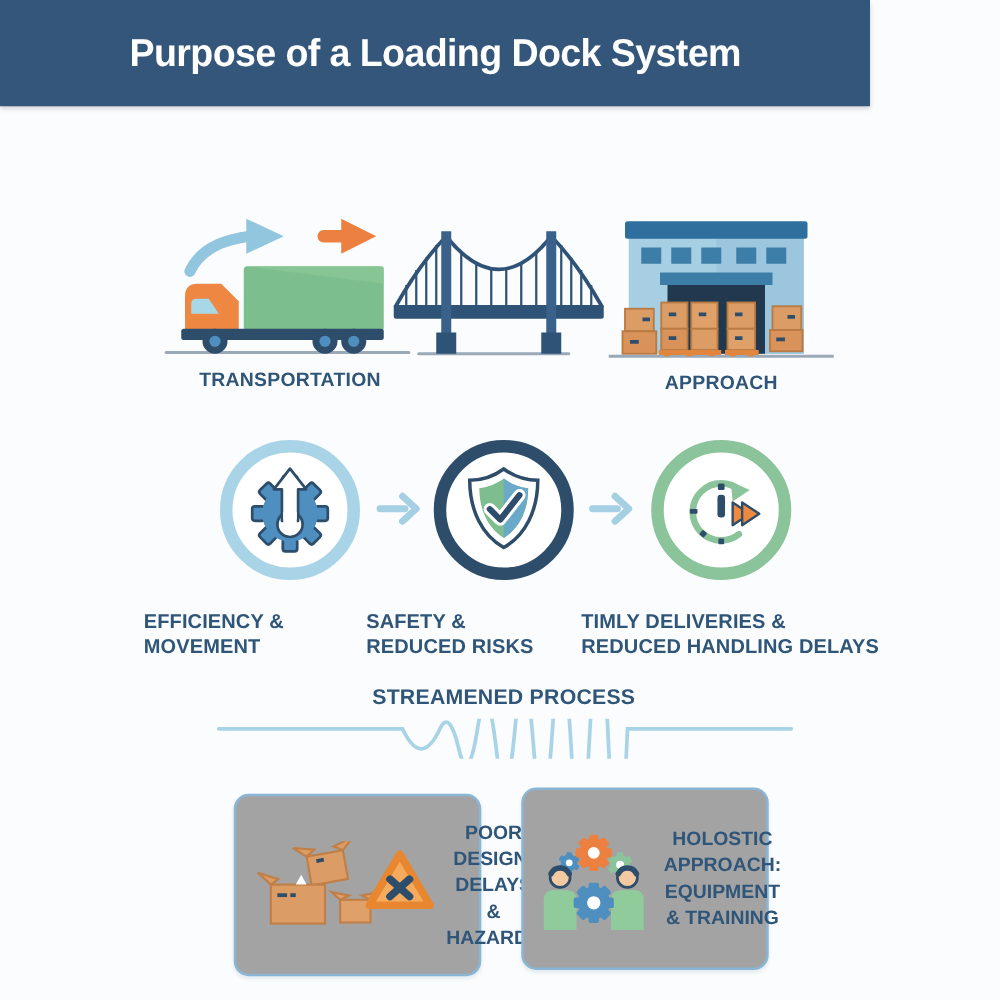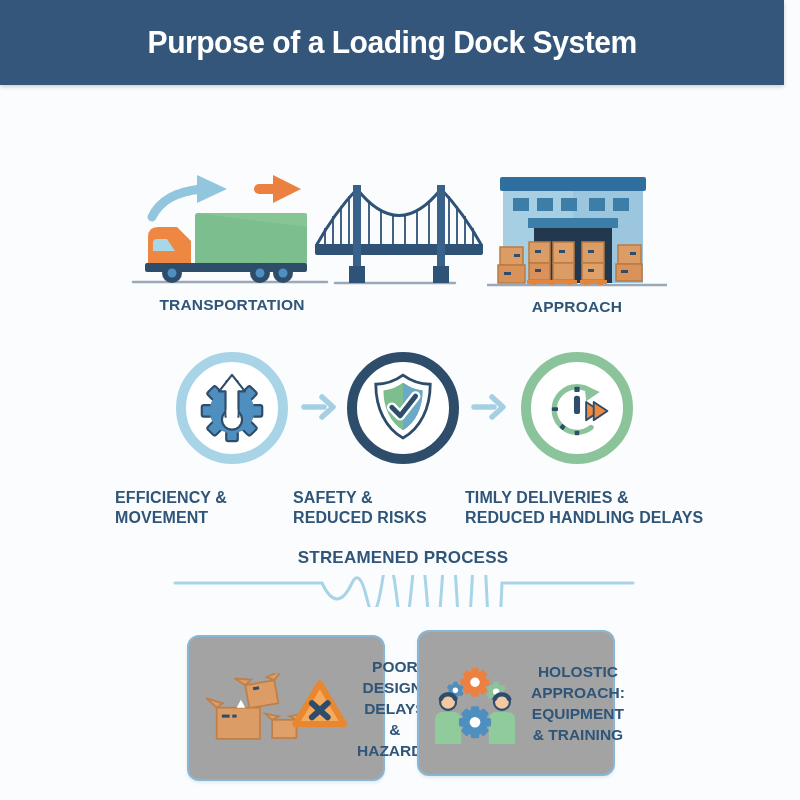--- a/index.html
+++ b/index.html
@@ -2,21 +2,21 @@
 <html><head>
 <meta charset="utf-8">
 <style>
   html,body{margin:0;padding:0;background:#e9e9e9;}
   .canvas{
     position:relative;width:800px;height:800px;margin:0 auto;
     background:#fbfcfd;overflow:hidden;
     font-family:"Liberation Sans","DejaVu Sans",sans-serif;
   }
   .header{
-    position:absolute;left:0;top:0;width:784px;height:85px;
+    position:absolute;left:0;top:0;width:696px;height:85px;
     background:#35567b;display:flex;align-items:center;justify-content:center;
     box-shadow:0 2px 4px rgba(0,0,0,.18);
   }
   .header h1{
     margin:0;color:#ffffff;font-size:31px;font-weight:700;
     letter-spacing:-.5px;transform:scaleX(.97);
   }
   .abs{position:absolute;}
   .navlabel{
     position:absolute;color:#2f5578;font-weight:700;font-size:15.5px;

